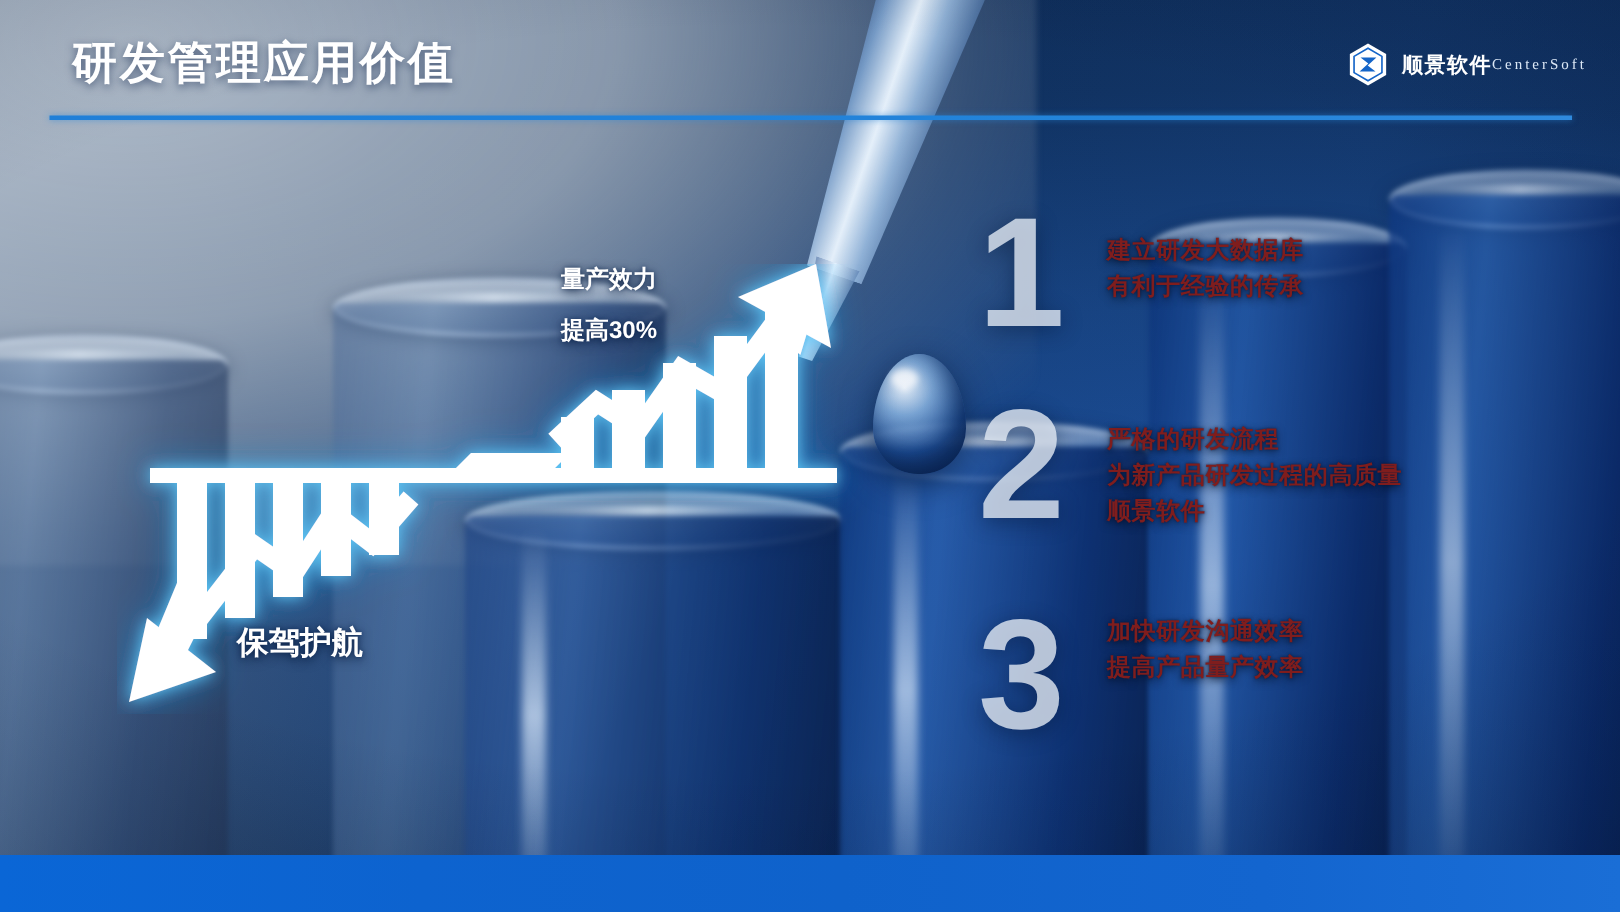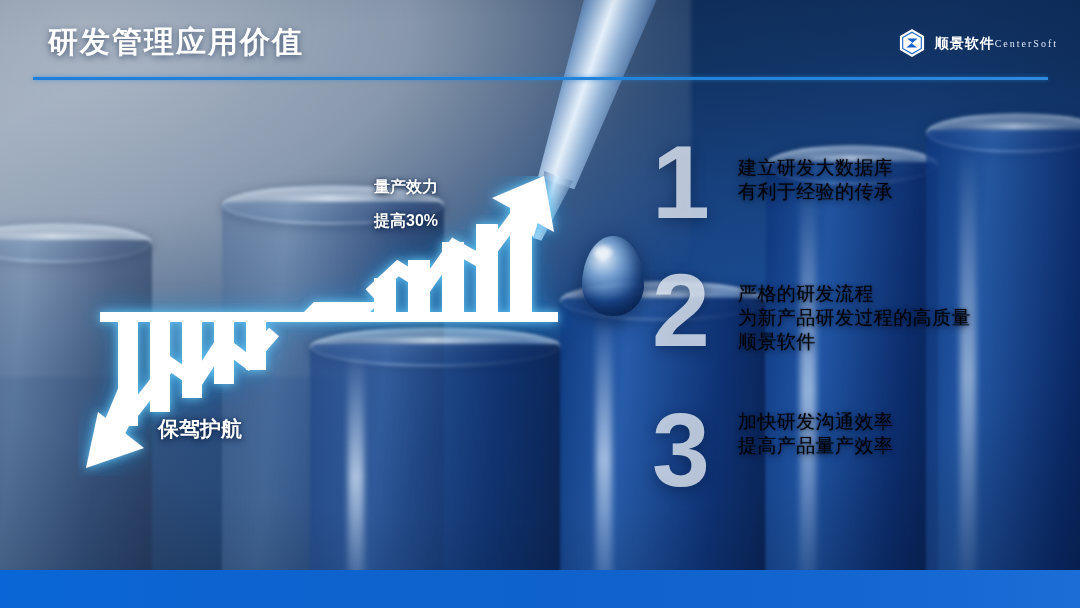--- a/index.html
+++ b/index.html
@@ -121,21 +121,21 @@
   
   .item{position:absolute;display:flex;align-items:flex-start;}
   .item-num{
     font-size:104px;font-weight:bold;line-height:.82;
     color:rgba(226,234,244,.80);
     text-shadow:0 3px 14px rgba(5,20,50,.45);
     width:72px;flex:0 0 auto;
   }
   .item-text{
     margin-left:14px;margin-top:16px;
-    font-size:19px;font-weight:normal;line-height:24px;color:#000000;letter-spacing:.4px;
+    font-size:16px;font-weight:bold;line-height:24px;color:#7f1d1d;letter-spacing:.4px;
     text-shadow:0 2px 6px rgba(4,18,44,.82), 0 0 2px rgba(6,24,56,.7);
     white-space:pre-line;
   }
   #item-1{left:652px;top:140px;}
   #item-2{left:652px;top:268px;}
   #item-2 .item-text{margin-top:14px;}
   #item-3{left:652px;top:408px;}
   #item-3 .item-text{margin-top:2px;}
 
   

